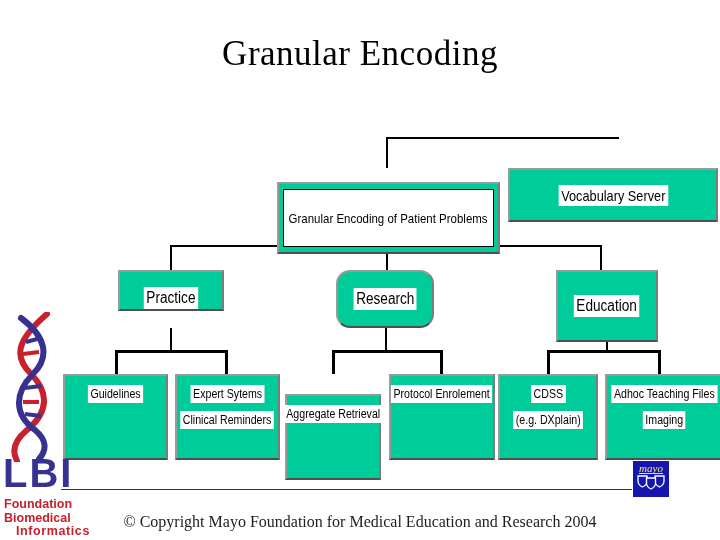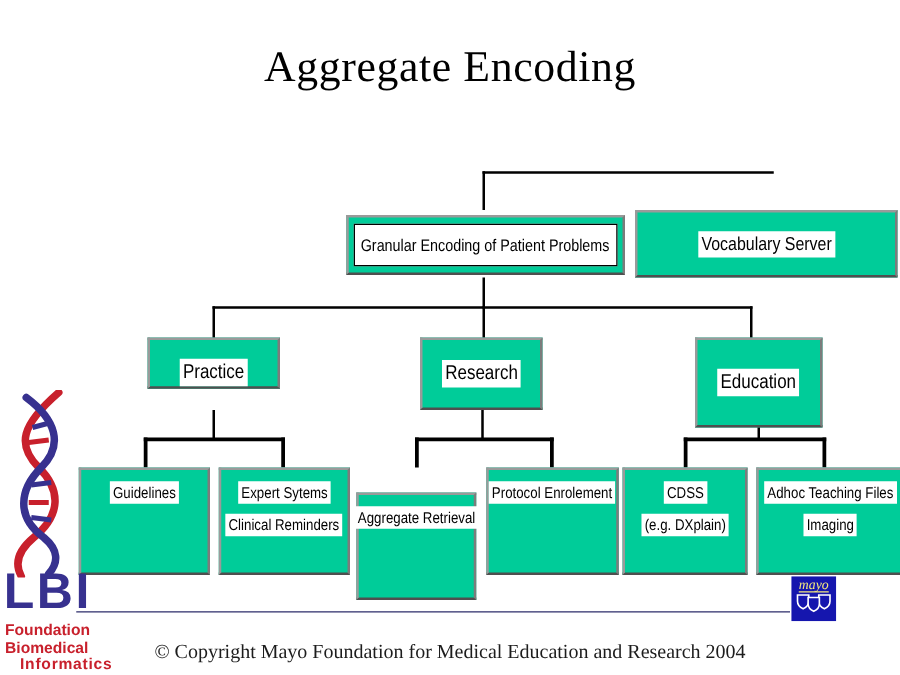--- a/index.html
+++ b/index.html
@@ -41,21 +41,21 @@
   .mayo { position:absolute; left:633px; top:461px; }
 
   .copyright { position:absolute; left:0; top:513px; width:100%; text-align:center;
                font-family:"Liberation Serif", serif; font-size:16px; color:#1d1d1d; }
 </style>
 </head>
 <body>
 
 <div class="slide">
 
-  <div class="title">Aggregate Encoding</div>
+  <div class="title">Granular Encoding</div>
 
   <div class="line" style="left:386px; top:137px; width:2px; height:31px;"></div>
   <div class="line" style="left:386px; top:137px; width:233px; height:2px;"></div>
   <div class="line" style="left:386px; top:222px; width:2px; height:25px;"></div>
   <div class="line" style="left:170px; top:245px; width:432px; height:2px;"></div>
   <div class="line" style="left:170px; top:245px; width:2px; height:26px;"></div>
   <div class="line" style="left:386px; top:245px; width:2px; height:26px;"></div>
   <div class="line" style="left:600px; top:245px; width:2px; height:26px;"></div>
 
   <div class="line" style="left:170px; top:328px; width:2px; height:23px;"></div>
@@ -66,34 +66,34 @@
   <div class="line" style="left:385px; top:328px; width:2px; height:23px;"></div>
   <div class="line" style="left:332px; top:350px; width:111px; height:3px;"></div>
   <div class="line" style="left:332px; top:350px; width:3px; height:24px;"></div>
   <div class="line" style="left:440px; top:350px; width:3px; height:24px;"></div>
 
   <div class="line" style="left:606px; top:328px; width:2px; height:23px;"></div>
   <div class="line" style="left:547px; top:350px; width:114px; height:3px;"></div>
   <div class="line" style="left:547px; top:350px; width:3px; height:24px;"></div>
   <div class="line" style="left:658px; top:350px; width:3px; height:24px;"></div>
 
-  <div class="tbox" style="left:277px; top:172px; width:223px; height:48px;">
+  <div class="tbox" style="left:277px; top:182px; width:223px; height:72px;">
     <div class="root-inner center-flex">
       <span class="lbl lbl-root" style="background:transparent; padding:0;">Granular Encoding of Patient Problems</span>
     </div>
   </div>
 
   <div class="tbox center-flex" style="left:508px; top:168px; width:210px; height:54px;">
     <span class="lbl" style="font-size:15px;">Vocabulary Server</span>
   </div>
 
   <div class="tbox center-flex" style="left:118px; top:270px; width:106px; height:41px;align-items:flex-end;">
     <span class="lbl lbl-md">Practice</span>
   </div>
-  <div class="tbox center-flex" style="left:336px; top:270px; width:98px; height:58px;">
+  <div class="tbox center-flex" style="left:336px; top:270px; width:98px; height:58px;border-radius:14px;">
     <span class="lbl lbl-md">Research</span>
   </div>
   <div class="tbox center-flex" style="left:556px; top:270px; width:102px; height:72px;">
     <span class="lbl lbl-md">Education</span>
   </div>
 
   <div class="tbox col-flex" style="left:63px; top:374px; width:105px; height:86px;">
     <span class="lbl lbl-sm">Guidelines</span>
   </div>
 

